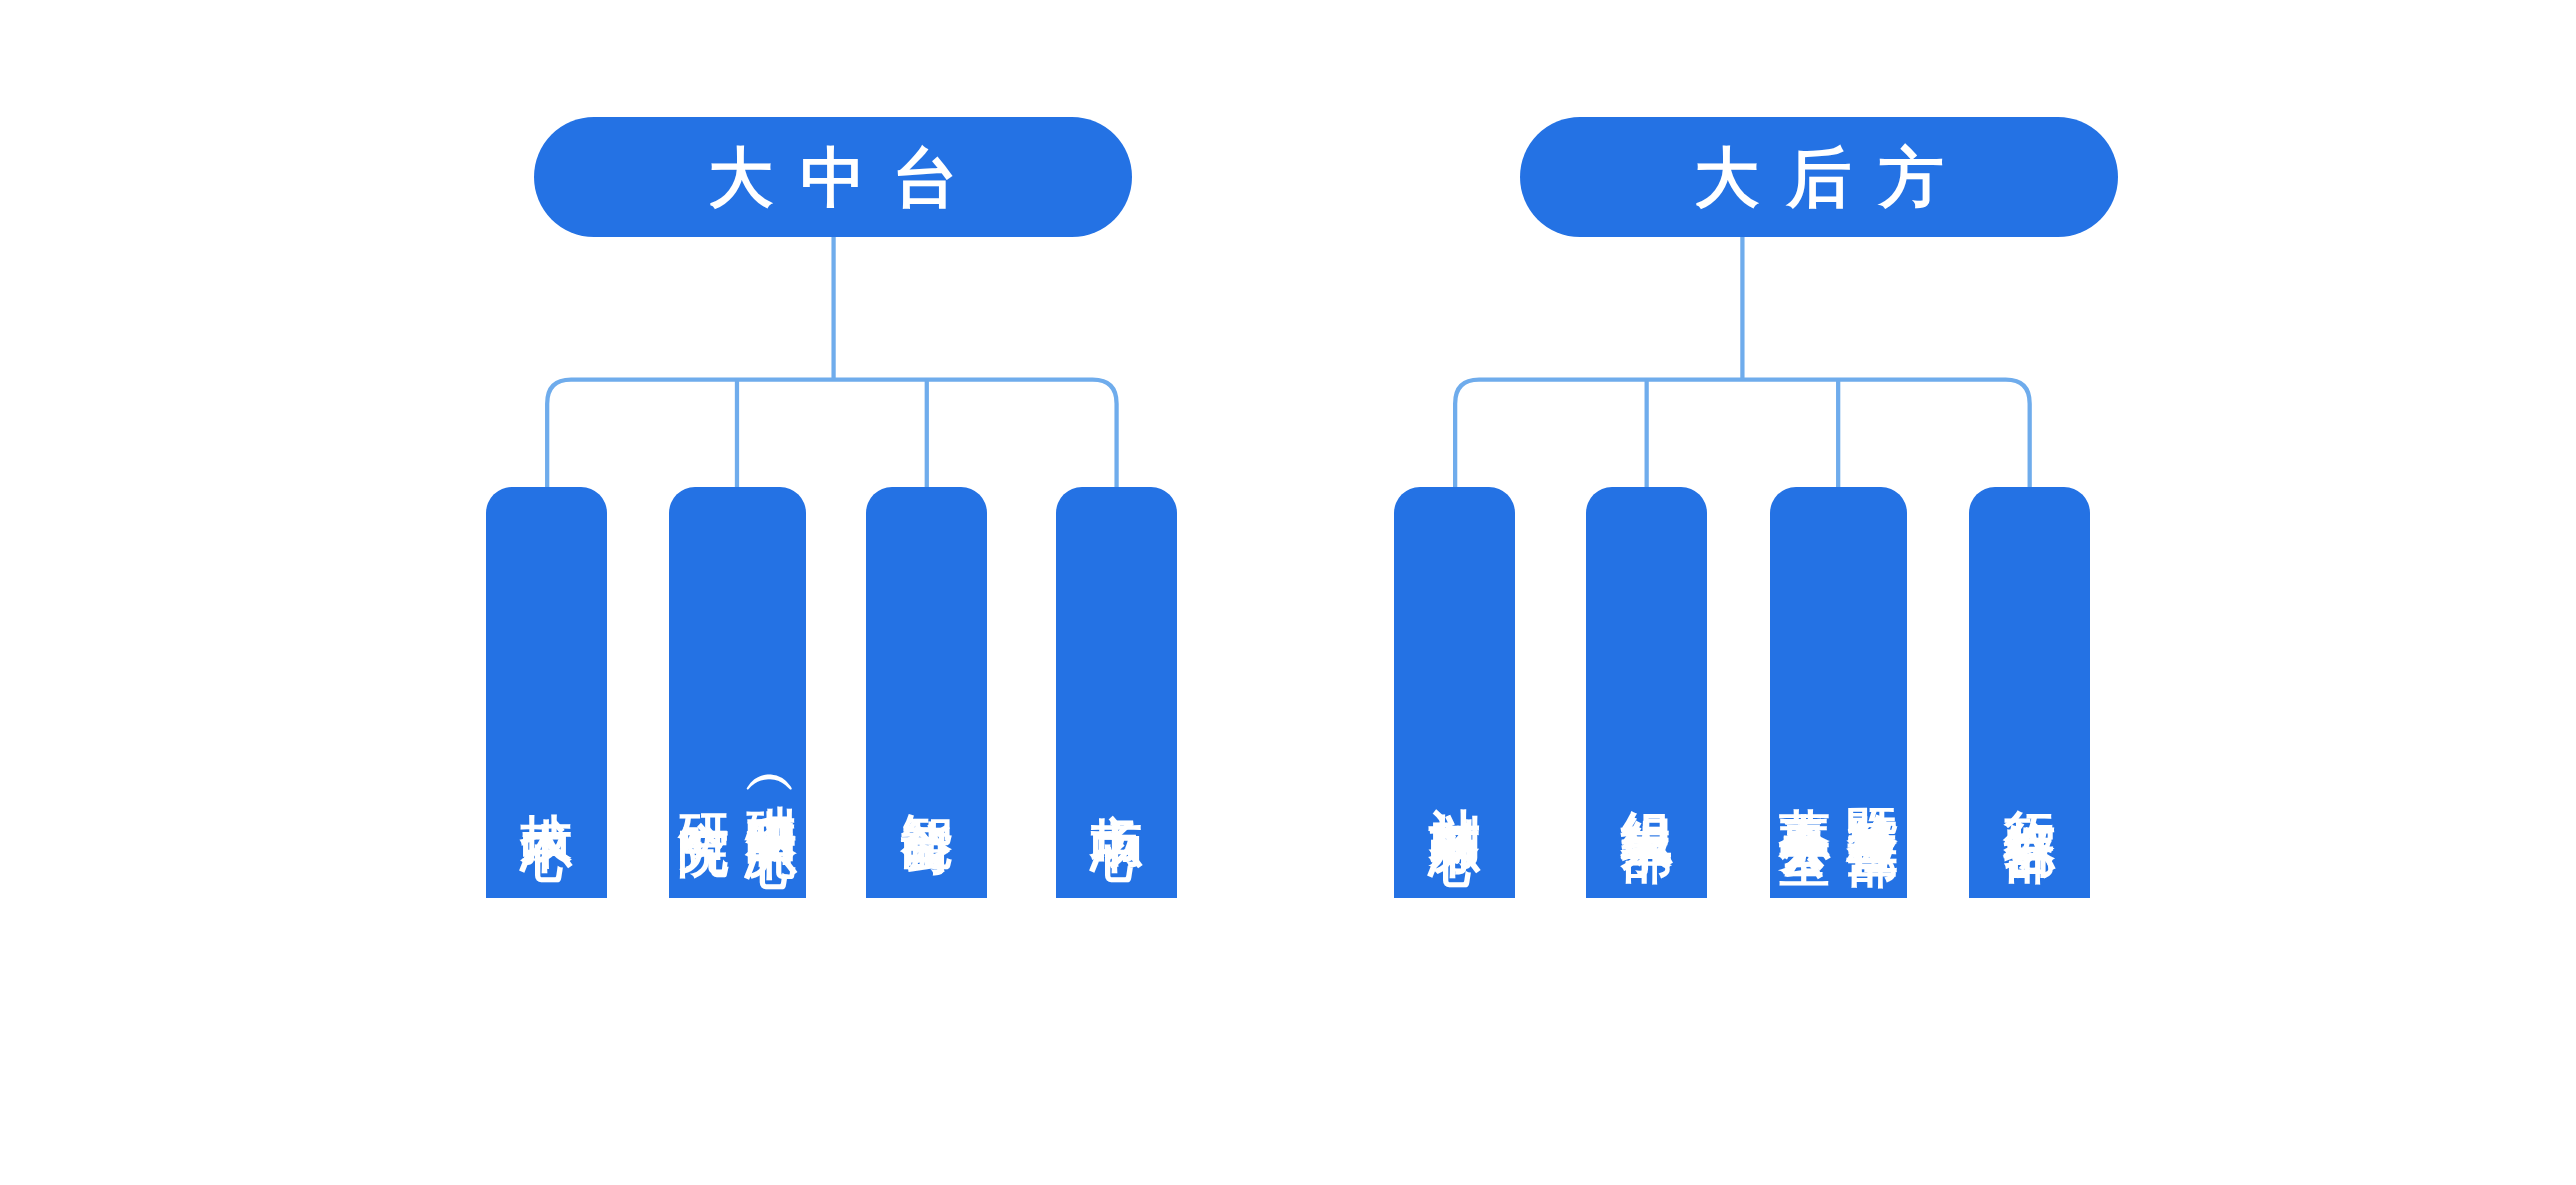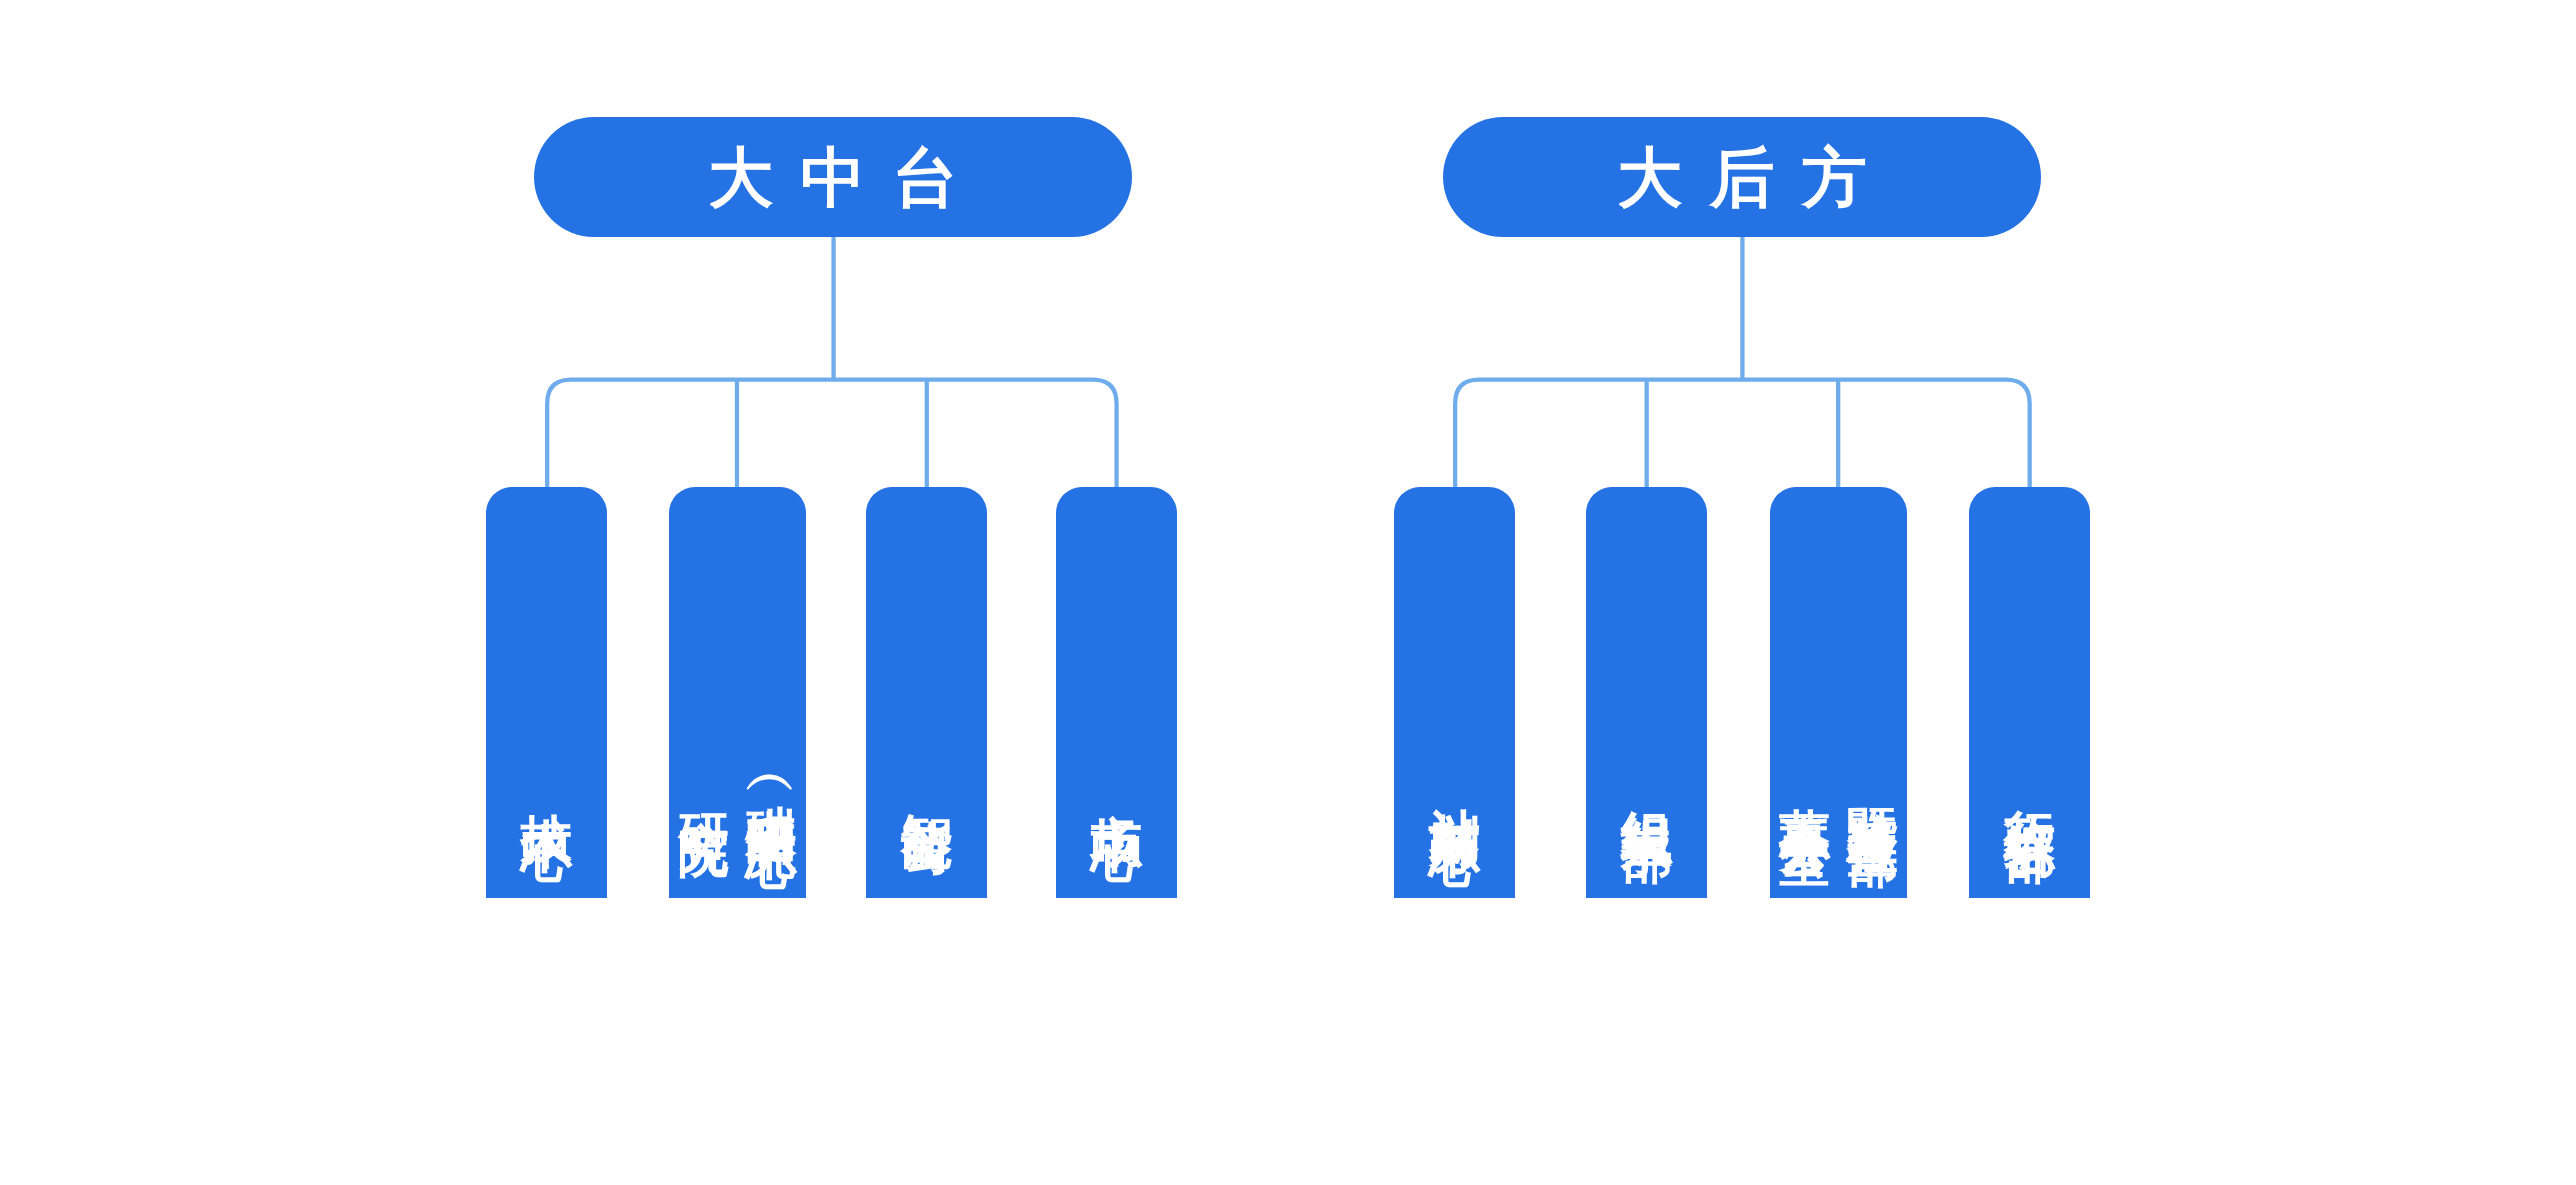--- a/index.html
+++ b/index.html
@@ -73,21 +73,21 @@
     font-size:51px;
     font-weight:bold;
     letter-spacing:0.1em;
     line-height:1.33;
     white-space:pre-line;
     text-align:center;
     max-height:569px;
   }
   
   .g1-root{left:534px;}
-  .g2-root{left:1443px;}
+  .g2-root{left:1520px;}
   .g1-c1{left:486px;}
   .g1-c2{left:669px;}
   .g1-c3{left:866px;}
   .g1-c4{left:1056px;}
   .g2-c1{left:1394px;}
   .g2-c2{left:1586px;}
   .g2-c3{left:1770px;}
   .g2-c4{left:1969px;}
 </style>
 </head>

